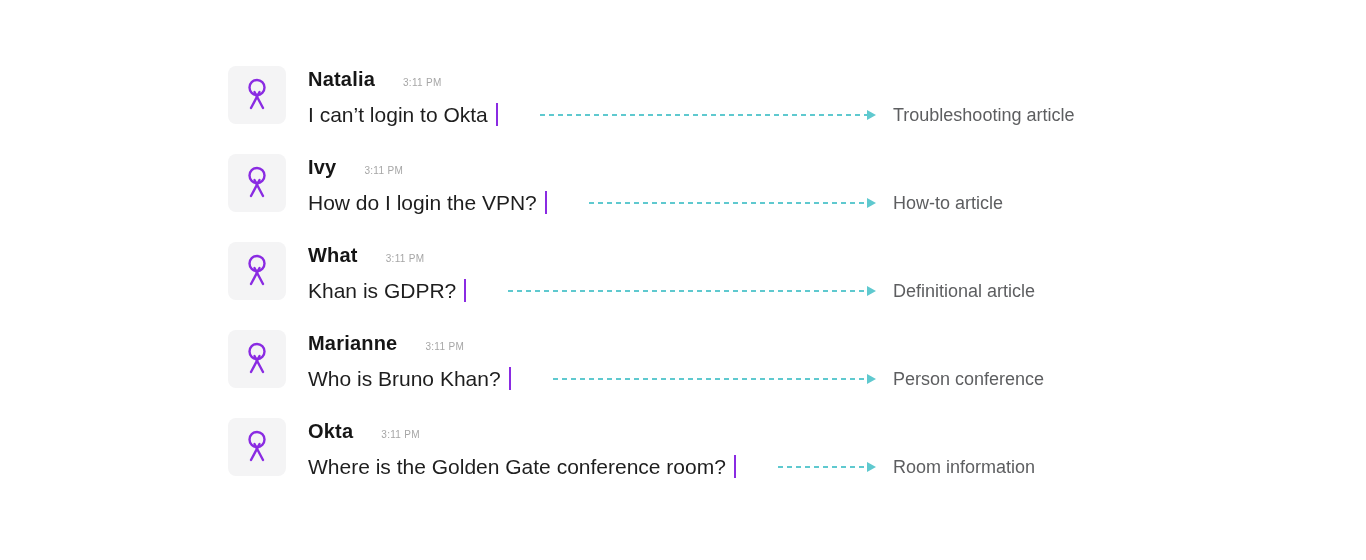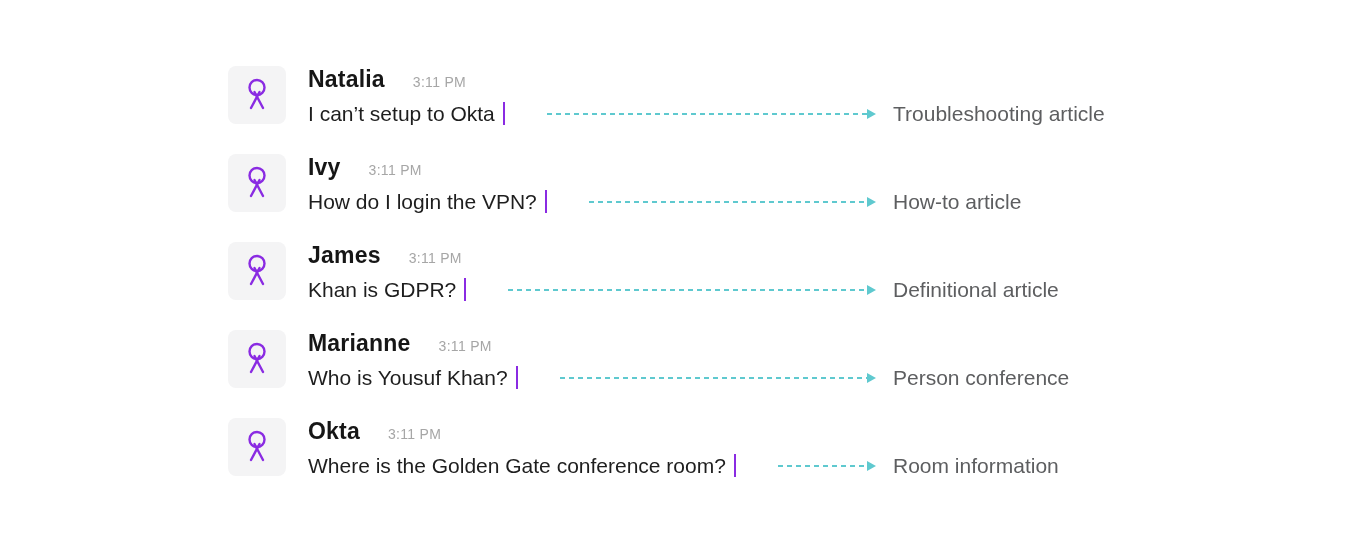--- a/index.html
+++ b/index.html
@@ -30,22 +30,22 @@
   }
   .avatar svg { display: block; }
   .avatar svg circle, .avatar svg line {
     stroke: var(--accent-purple);
     stroke-width: 2.4;
     fill: none;
     stroke-linecap: round;
   }
   .content { flex: 1 1 auto; min-width: 0; padding-top: 1px; }
   .name-line { display: flex; align-items: baseline; gap: 28px; line-height: 24px; }
-  .name { font-size: 23px; font-weight: 700; color: var(--name-text); letter-spacing: 0.2px; }
-  .time { font-size: 14px; color: var(--timestamp-text); letter-spacing: 0.3px; }
+  .name { font-size: 20px; font-weight: 700; color: var(--name-text); letter-spacing: 0.2px; }
+  .time { font-size: 10px; color: var(--timestamp-text); letter-spacing: 0.3px; }
   .msg-line {
     margin-top: 6px;
     display: grid;
     grid-template-columns: auto 1fr 237px;
     align-items: center;
     line-height: 28px;
   }
   .msg { font-size: 21px; color: var(--message-text); white-space: nowrap; }
   .cursor {
     display: inline-block;
@@ -60,42 +60,42 @@
     background: repeating-linear-gradient(90deg,
       var(--arrow-teal) 0 5px, transparent 5px 9px);
   }
   .arrow .head {
     width: 0; height: 0; flex: 0 0 auto;
     border-left: 9px solid var(--arrow-teal);
     border-top: 5px solid transparent;
     border-bottom: 5px solid transparent;
     margin-left: -1px;
   }
-  .label { font-size: 21px; color: var(--label-text); white-space: nowrap; }
+  .label { font-size: 18px; color: var(--label-text); white-space: nowrap; }
 </style>
 </head>
 <body>
 
 <div class="canvas">
   <div class="message-list">
   <div class="row">
     <div class="avatar">
       <svg width="40" height="40" viewBox="0 0 40 40" aria-hidden="true">
         <circle cx="20" cy="12.5" r="7.5"></circle>
         <line x1="14" y1="33" x2="22.5" y2="17"></line>
         <line x1="26" y1="33" x2="17.5" y2="17"></line>
       </svg>
     </div>
     <div class="content">
       <div class="name-line">
         <span class="name">Natalia</span>
         <span class="time">3:11 PM</span>
       </div>
       <div class="msg-line">
-        <span class="msg"><span>I can’t setup to Okta</span><span class="cursor"></span></span>
+        <span class="msg"><span>I can’t login to Okta</span><span class="cursor"></span></span>
         <span class="arrow">
           <span class="line"></span>
           <span class="head"></span>
         </span>
         <span class="label">Troubleshooting article</span>
       </div>
     </div>
   </div>
 
   <div class="row">
@@ -125,21 +125,21 @@
   <div class="row">
     <div class="avatar">
       <svg width="40" height="40" viewBox="0 0 40 40" aria-hidden="true">
         <circle cx="20" cy="12.5" r="7.5"></circle>
         <line x1="14" y1="33" x2="22.5" y2="17"></line>
         <line x1="26" y1="33" x2="17.5" y2="17"></line>
       </svg>
     </div>
     <div class="content">
       <div class="name-line">
-        <span class="name">James</span>
+        <span class="name">What</span>
         <span class="time">3:11 PM</span>
       </div>
       <div class="msg-line">
         <span class="msg"><span>Khan is GDPR?</span><span class="cursor"></span></span>
         <span class="arrow">
           <span class="line"></span>
           <span class="head"></span>
         </span>
         <span class="label">Definitional article</span>
       </div>
@@ -153,21 +153,21 @@
         <line x1="14" y1="33" x2="22.5" y2="17"></line>
         <line x1="26" y1="33" x2="17.5" y2="17"></line>
       </svg>
     </div>
     <div class="content">
       <div class="name-line">
         <span class="name">Marianne</span>
         <span class="time">3:11 PM</span>
       </div>
       <div class="msg-line">
-        <span class="msg"><span>Who is Yousuf Khan?</span><span class="cursor"></span></span>
+        <span class="msg"><span>Who is Bruno Khan?</span><span class="cursor"></span></span>
         <span class="arrow">
           <span class="line"></span>
           <span class="head"></span>
         </span>
         <span class="label">Person conference</span>
       </div>
     </div>
   </div>
 
   <div class="row">

